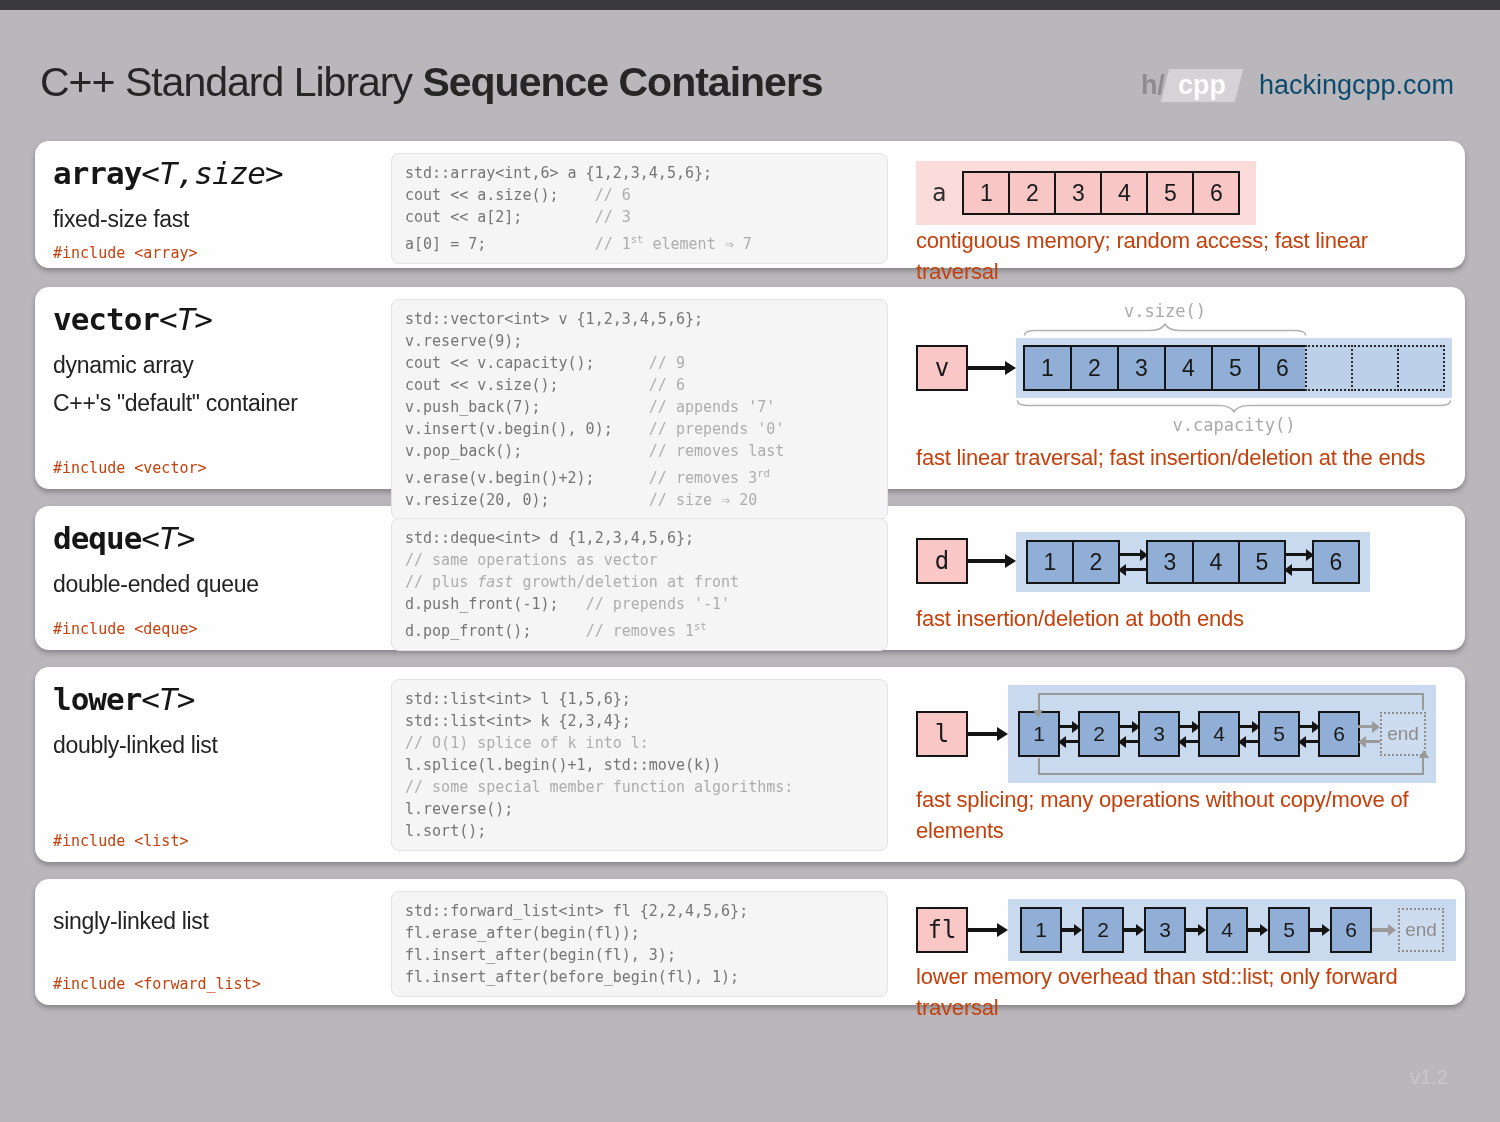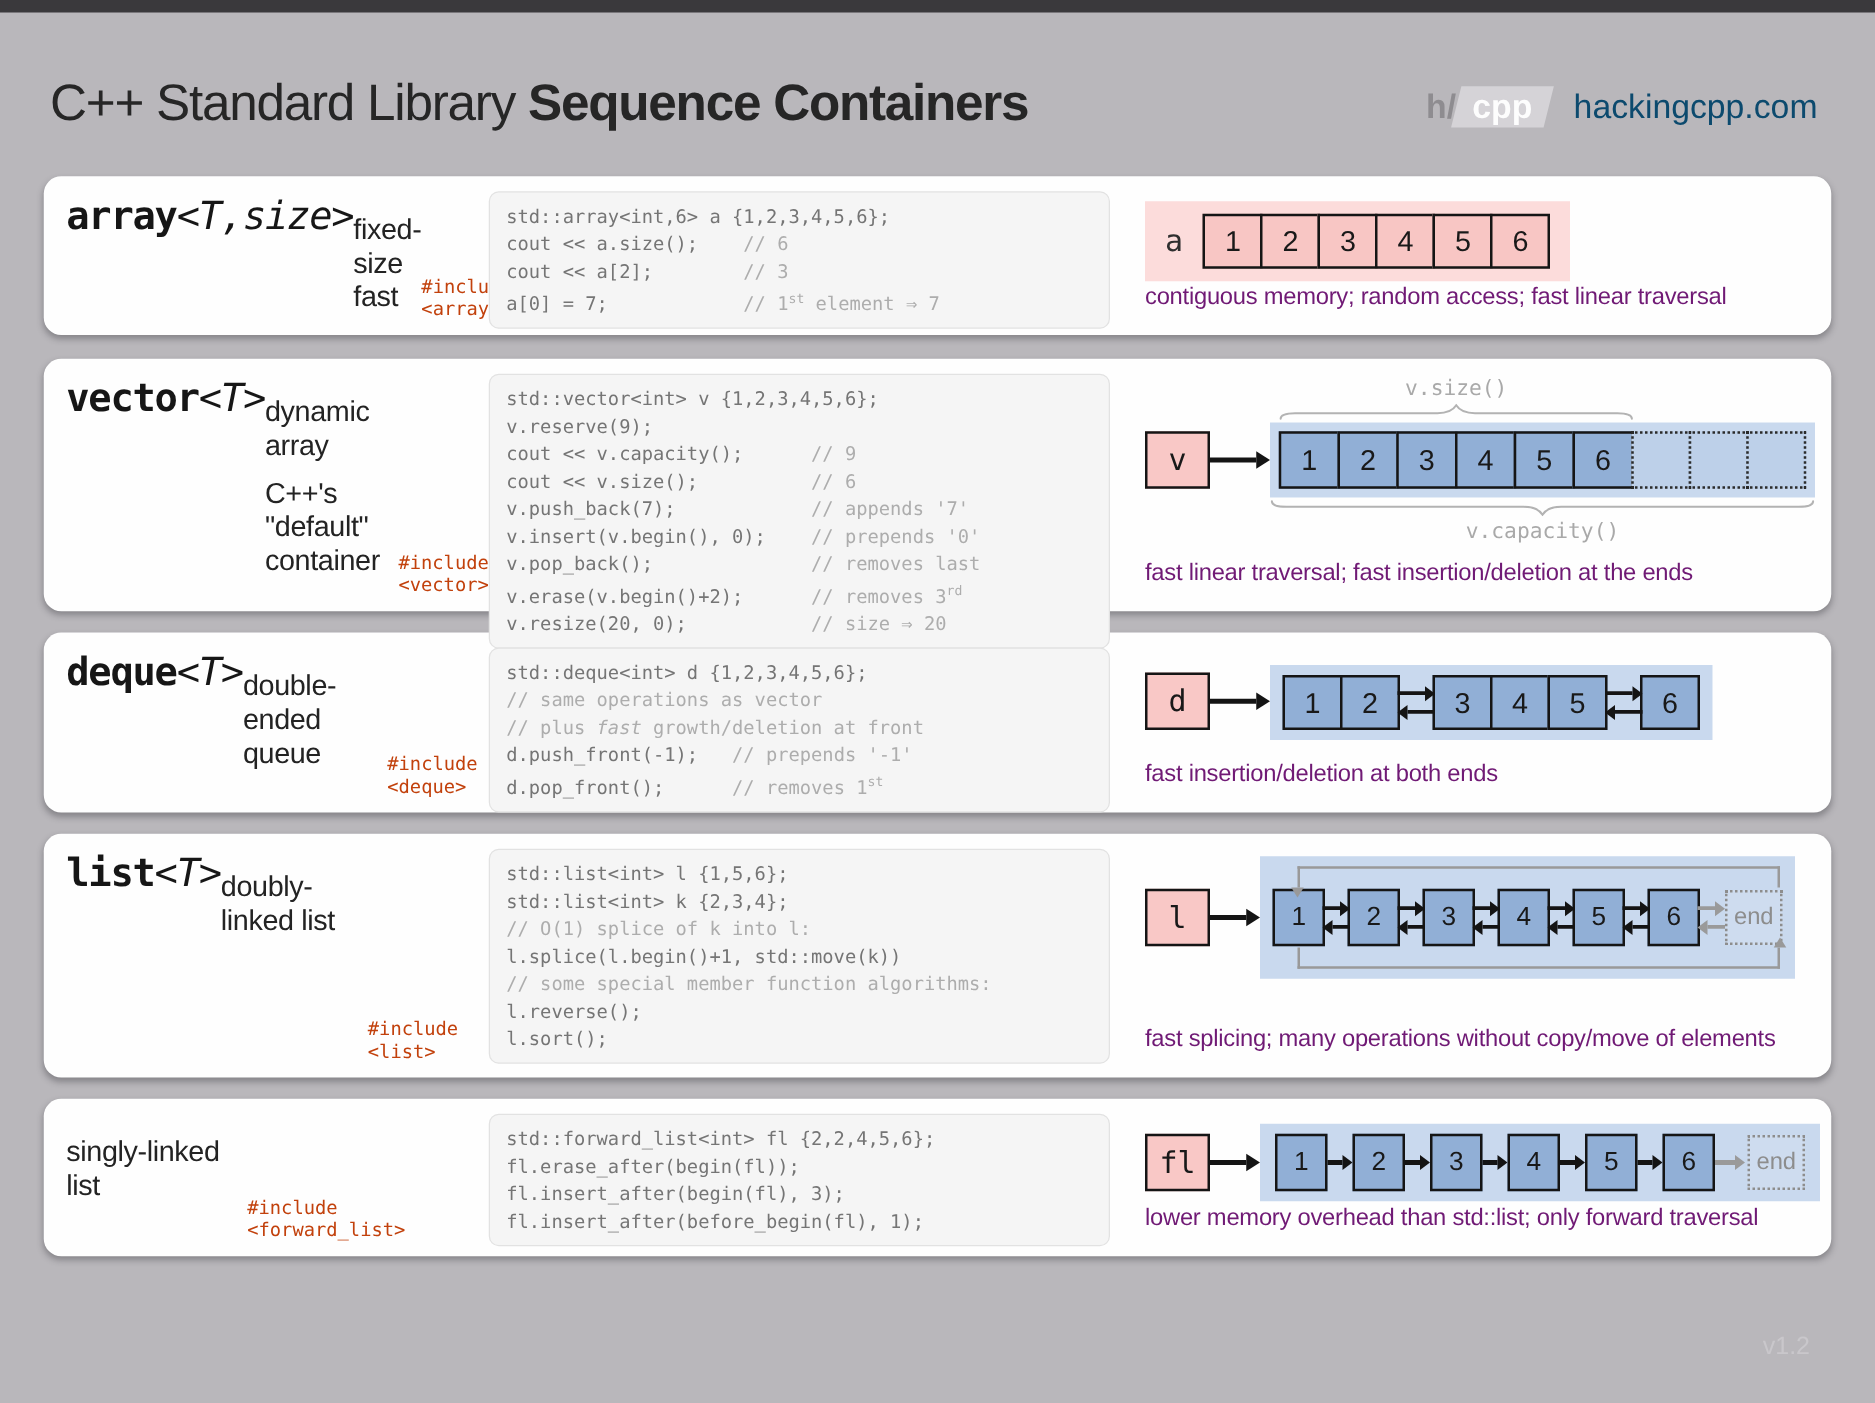--- a/index.html
+++ b/index.html
@@ -27,42 +27,42 @@
   main{padding:35px 35px 0 35px}
 
   .card{background:#fefefe;border-radius:14px;box-shadow:0 3px 5px rgba(40,40,45,.35);
         display:flex;margin-bottom:17px;padding:10px 14px 8px 16px}
   .card-array{height:127px;margin-bottom:19px}
   .card-vector{height:202px}
   .card-deque{height:144px}
   .card-list{height:195px}
   .card-forward_list{height:126px}
 
-  .col-info{width:340px;flex:none;display:flex;flex-direction:row;padding:4px 0 4px 2px}
+  .col-info{width:340px;flex:none;display:flex;flex-direction:column;padding:4px 0 4px 2px}
   .card-title{font-family:"DejaVu Sans Mono",monospace;font-weight:700;
               font-size:31px;color:#161616;letter-spacing:-1px}
   .tparams{font-weight:400;font-style:italic}
   .descs{margin-top:15px}
   .desc{font-size:23px;color:#232323;margin-bottom:11px;letter-spacing:-0.3px}
   .include{margin-top:auto;font-family:"DejaVu Sans Mono",monospace;
            font-size:15px;color:#c2410c}
 
   .col-code{width:497px;flex:none}
   .codeblock{margin:2px 0 0 0;background:#f5f5f5;border:1px solid #e2e2e2;border-radius:8px;
              padding:8px 13px;font-family:"DejaVu Sans Mono",monospace;font-size:15px;
              line-height:22px;overflow:hidden}
   .cl{white-space:pre}
   .cd{color:#757575}
   .cm{color:#adadad}
   .it{font-style:italic}
   .sup{font-size:10.5px;vertical-align:super}
 
   .col-diagram{flex:1;padding:4px 0 4px 28px;display:flex;flex-direction:column}
   .caption{margin-top:auto;padding-bottom:4px}
-  .capline{font-size:19px;color:#701a75;line-height:1.42;letter-spacing:-0.2px}
+  .capline{font-size:22px;color:#c2410c;line-height:1.42;letter-spacing:-0.2px}
 
   .drow{display:flex;align-items:center;flex:none}
   .lbox{width:52px;height:46px;flex:none;border:2.5px solid #151515;background:var(--label-pink);
         display:flex;align-items:center;justify-content:center;
         font-family:"DejaVu Sans Mono",monospace;font-size:24px;color:#191919}
   .harrow{display:flex;align-items:center;flex:none}
   .harrow .shaft{flex:1}
   .ahead{width:0;height:0;flex:none}
   .dconn{display:flex;flex-direction:column;gap:3px;flex:none;margin:0 -2px;position:relative;z-index:1}
 
@@ -264,21 +264,21 @@
           </div>
         </div>
       <div class="caption">
           <div class="capline">fast insertion/deletion at both ends</div>
         </div>
     </div>
   </section>
 
   <section class="card card-list">
     <div class="col-info">
-      <div class="card-title"><span class="tname">list</span><span class="tparams">&lt;T&gt;</span></div>
+      <div class="card-title"><span class="tname">lower</span><span class="tparams">&lt;T&gt;</span></div>
       <div class="descs">
           <div class="desc">doubly-linked list</div>
         </div>
       <div class="include">#include &lt;list&gt;</div>
     </div>
     <div class="col-code">
       <pre class="codeblock"><div class="cl"><span class="cd">std::list&lt;int&gt; l {1,5,6};</span></div><div class="cl"><span class="cd">std::list&lt;int&gt; k {2,3,4};</span></div><div class="cl"><span class="cm">// O(1) splice of k into l:</span></div><div class="cl"><span class="cd">l.splice(l.begin()+1, std::move(k))</span></div><div class="cl"><span class="cm">// some special member function algorithms:</span></div><div class="cl"><span class="cd">l.reverse();</span></div><div class="cl"><span class="cd">l.sort();</span></div></pre>
     </div>
     <div class="col-diagram">
       <div class="diagram">

